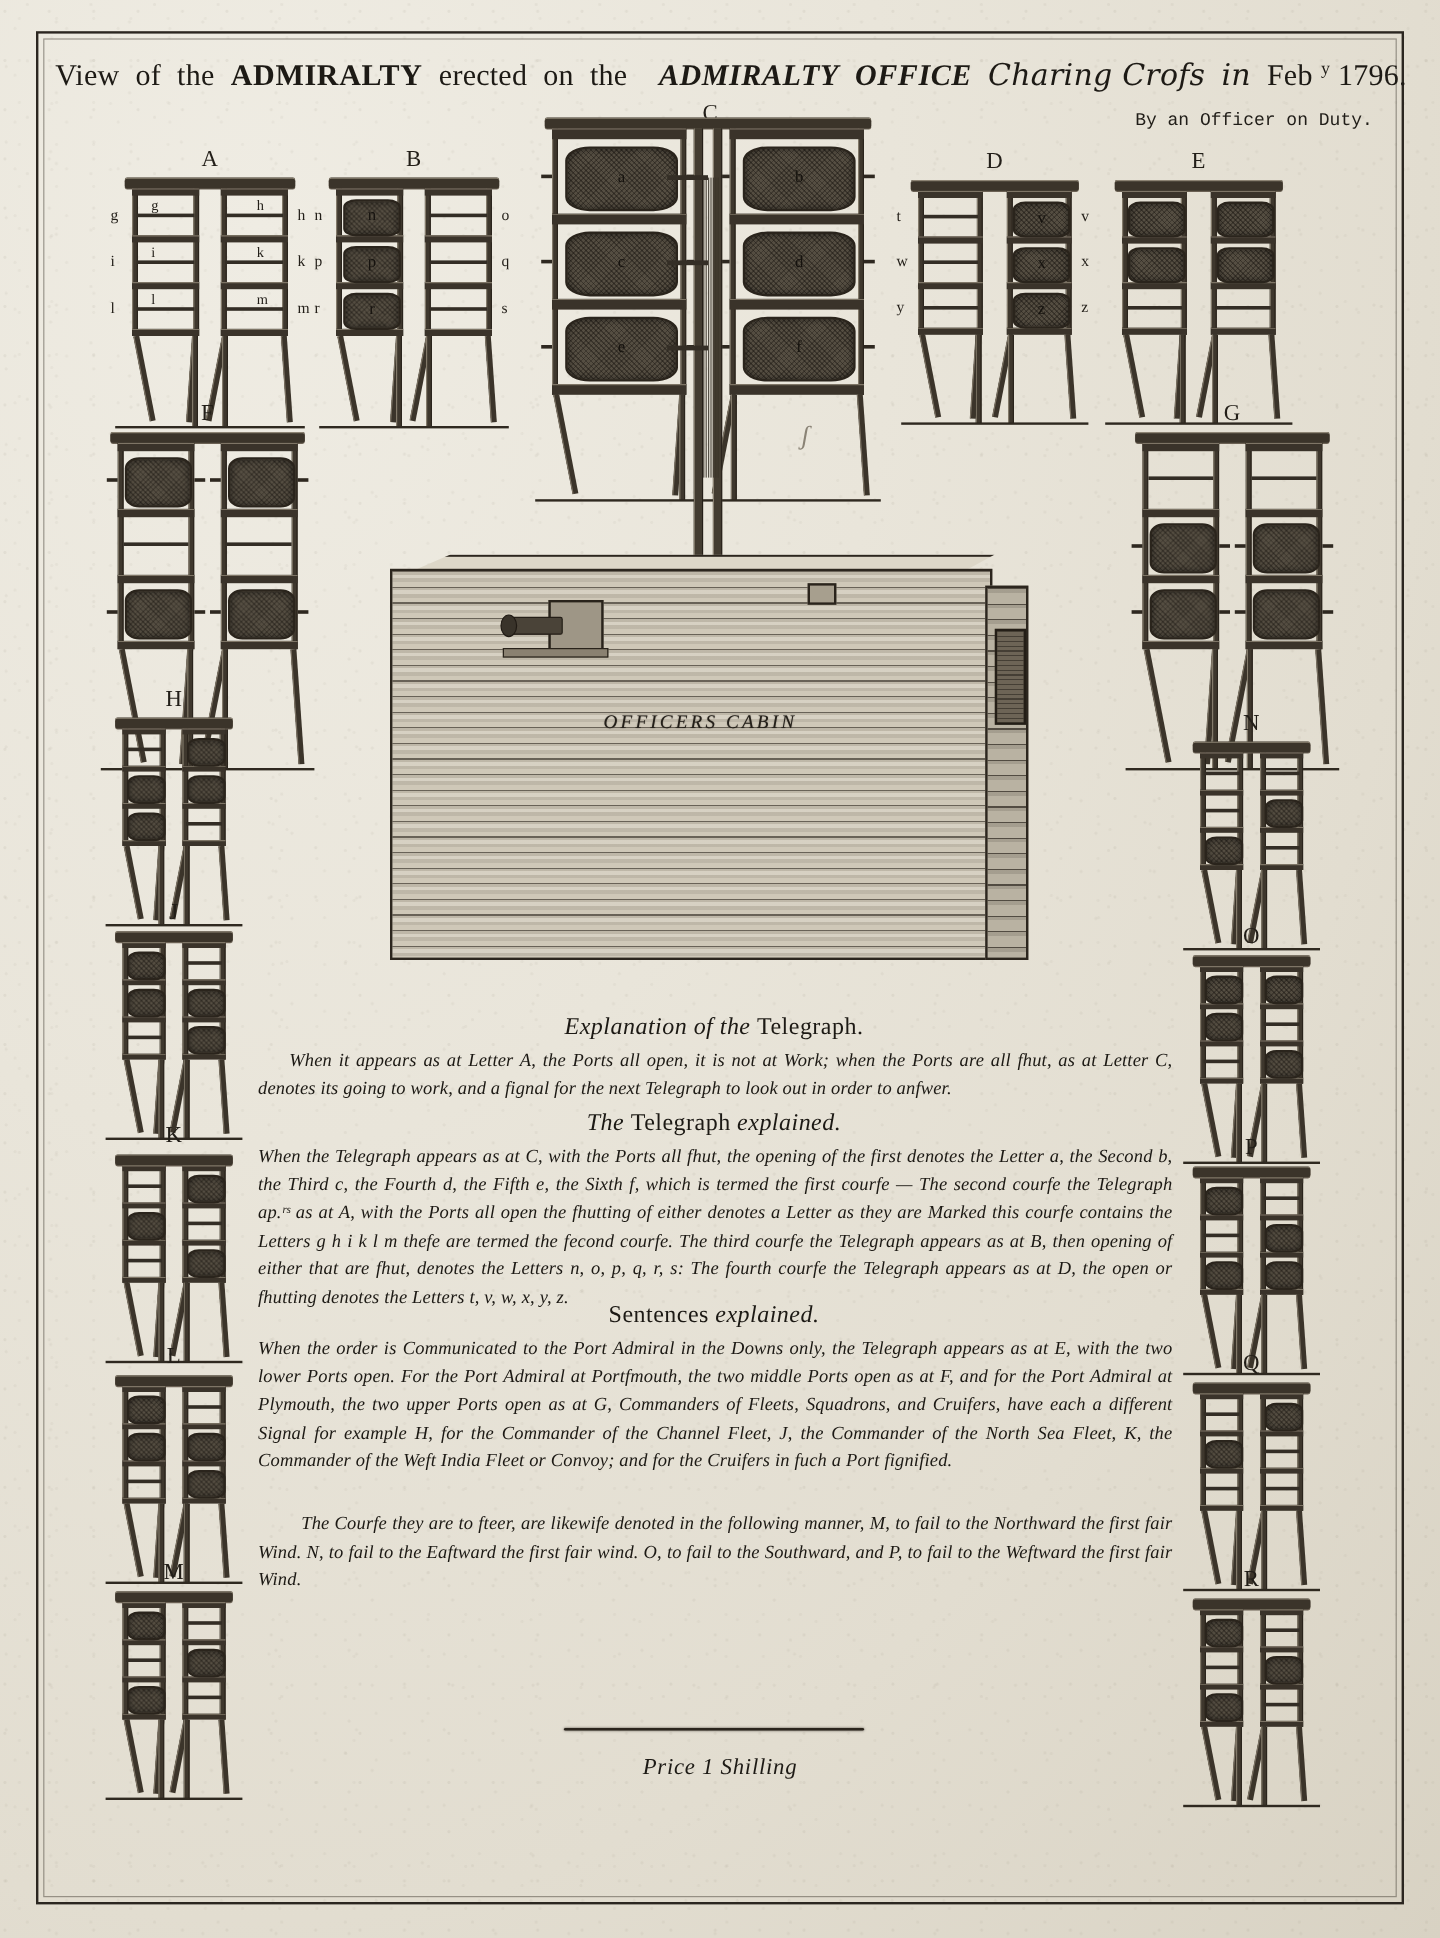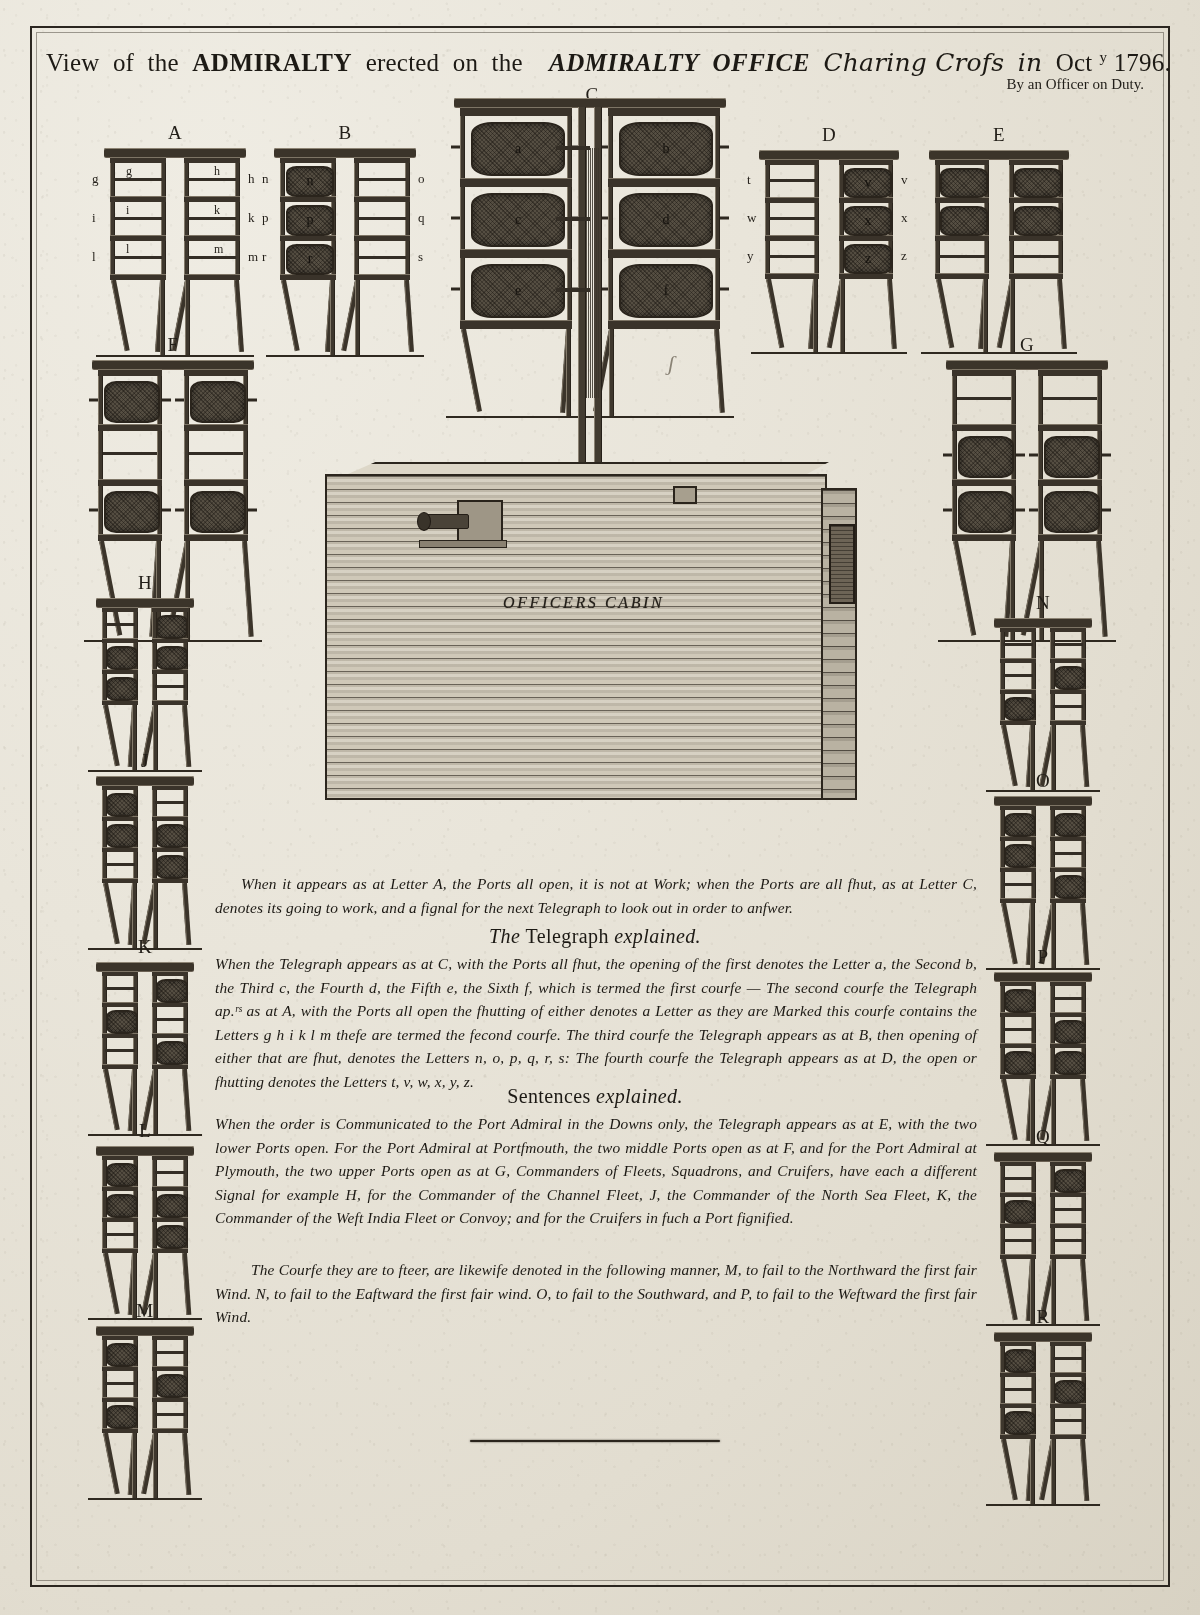--- a/index.html
+++ b/index.html
@@ -26,22 +26,22 @@
   .plate-border:before{content:"";position:absolute;inset:4px;border:1px solid #4a443a;opacity:.5;}
 
   
   .hdr{position:absolute;left:46px;top:48px;width:1108px;text-align:left;
     font-size:25px;letter-spacing:.2px;color:#1d1a15;white-space:nowrap;}
   .hdr .w{margin-right:7px;}
   .hdr .caps{font-weight:bold;letter-spacing:.6px;font-size:25px;}
   .hdr .ital{font-style:italic;font-weight:bold;letter-spacing:.5px;}
   .hdr .scr{font-style:italic;font-family:"DejaVu Serif",serif;}
   .hdr sup{font-size:.6em;vertical-align:super;}
-  .byline{position:absolute;right:56px;top:76px;font-size:15px;color:#201d18;
-    font-family:Liberation Serif, serif;}
+  .byline{position:absolute;right:56px;top:92px;font-size:15px;color:#201d18;
+    font-family:Liberation Mono, monospace;}
 
   .fig-label{position:absolute;font-size:19px;color:#221e18;font-family:"Liberation Serif",serif;
     text-align:center;letter-spacing:.5px;}
   .port-letter{position:absolute;font-size:13px;color:#221e18;font-family:"Liberation Serif",serif;}
   .shutter-letter{position:absolute;font-size:14px;color:#15120e;
     font-family:"Liberation Serif",serif;left:0;right:0;text-align:center;top:50%;
     transform:translateY(-52%);}
 
   
   .tele{position:absolute;}
@@ -127,21 +127,21 @@
     <span class="w">the</span>
     <span class="w caps">ADMIRALTY</span>
     <span class="w">erected</span>
     <span class="w">on</span>
     <span class="w">the</span>
     &nbsp;
     <span class="w ital">ADMIRALTY</span>
     <span class="w ital">OFFICE</span>
     <span class="w scr">Charing Crofs</span>
     <span class="w scr">in</span>
-    <span class="w">Oct</span><sup>y</sup>
+    <span class="w">Feb</span><sup>y</sup>
     <span class="w">1796.</span>
   </div>
   <div class="byline">By an Officer on Duty.</div>
 
   <div class="fig-label" style="left:562px;top:84px;width:60px;">C</div>
   <div id="central" style="left:460px;top:98px;width:260px;height:240px;">
       <div class="frame-top"></div>
       <div class="colwrap" style="left: 0px; width: 112px; height: 222px;">
         <div class="post" style="left: 0px; width: 5px; height: 222px;"></div>
         <div class="post" style="left: 107px; width: 5px; height: 222px;"></div>
@@ -1008,30 +1008,35 @@
         <div class="ground" style="left: -14px; right: -14px; top: 172px;"></div>
       </div>
       <div class="port-letter" style="left: 126px; top: 164px; font-size: 12px;">g</div>
       <div class="port-letter" style="left: 126px; top: 203px; font-size: 12px;">i</div>
       <div class="port-letter" style="left: 126px; top: 242px; font-size: 12px;">l</div>
       <div class="port-letter" style="left: 214px; top: 164px; font-size: 12px;">h</div>
       <div class="port-letter" style="left: 214px; top: 203px; font-size: 12px;">k</div>
       <div class="port-letter" style="left: 214px; top: 242px; font-size: 12px;">m</div>
     </div>
 
+  <div class="txt sec-head" style="left:215px;top:845px;width:760px;">
+    <span>Explanation of the</span>
+    <span class="rom">Telegraph.</span>
+  </div>
   <div class="txt para" style="left:215px;top:872px;width:762px;text-indent:26px;">When it appears as at Letter A, the Ports all open, it is not at Work; when the Ports are all fhut, as at Letter C, denotes its going to work, and a fignal for the next Telegraph to look out in order to anfwer.</div>
 
   <div class="txt sec-head" style="left:215px;top:925px;width:760px;">
     <span>The</span>
     <span class="rom">Telegraph</span>
     <span>explained.</span>
   </div>
   <div class="txt para" style="left:215px;top:952px;width:762px;">When the Telegraph appears as at C, with the Ports all fhut, the opening of the first denotes the Letter a, the Second b, the Third c, the Fourth d, the Fifth e, the Sixth f, which is termed the first courfe — The second courfe the Telegraph ap.ʳˢ as at A, with the Ports all open the fhutting of either denotes a Letter as they are Marked this courfe contains the Letters g h i k l m thefe are termed the fecond courfe. The third courfe the Telegraph appears as at B, then opening of either that are fhut, denotes the Letters n, o, p, q, r, s: The fourth courfe the Telegraph appears as at D, the open or fhutting denotes the Letters t, v, w, x, y, z.</div>
 
   <div class="txt sec-head" style="left:215px;top:1085px;width:760px;">
     <span class="rom">Sentences</span>
     <span>explained.</span>
   </div>
   <div class="txt para" style="left:215px;top:1112px;width:762px;">When the order is Communicated to the Port Admiral in the Downs only, the Telegraph appears as at E, with the two lower Ports open. For the Port Admiral at Portfmouth, the two middle Ports open as at F, and for the Port Admiral at Plymouth, the two upper Ports open as at G, Commanders of Fleets, Squadrons, and Cruifers, have each a different Signal for example H, for the Commander of the Channel Fleet, J, the Commander of the North Sea Fleet, K, the Commander of the Weft India Fleet or Convoy; and for the Cruifers in fuch a Port fignified.</div>
   <div class="txt para" style="left:215px;top:1258px;width:762px;text-indent:36px;">The Courfe they are to fteer, are likewife denoted in the following manner, M, to fail to the Northward the first fair Wind. N, to fail to the Eaftward the first fair wind. O, to fail to the Southward, and P, to fail to the Weftward the first fair Wind.</div>
 
   <div class="rule" style="left:470px;top:1440px;width:250px;"></div>
+  <div class="price" style="top:1462px;">Price 1 Shilling</div>
 </div>
 
 </body></html>

